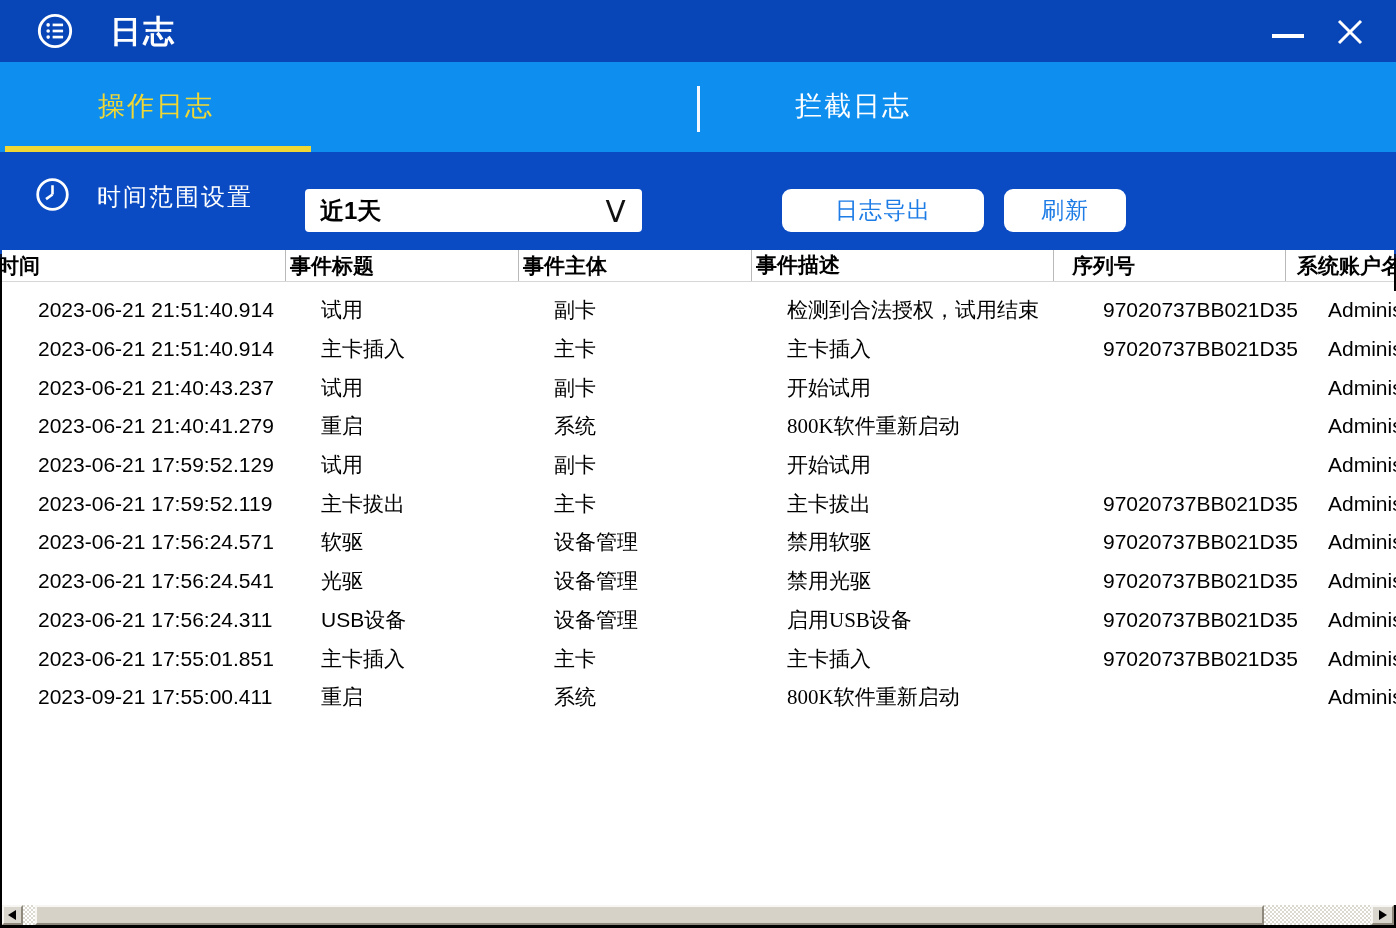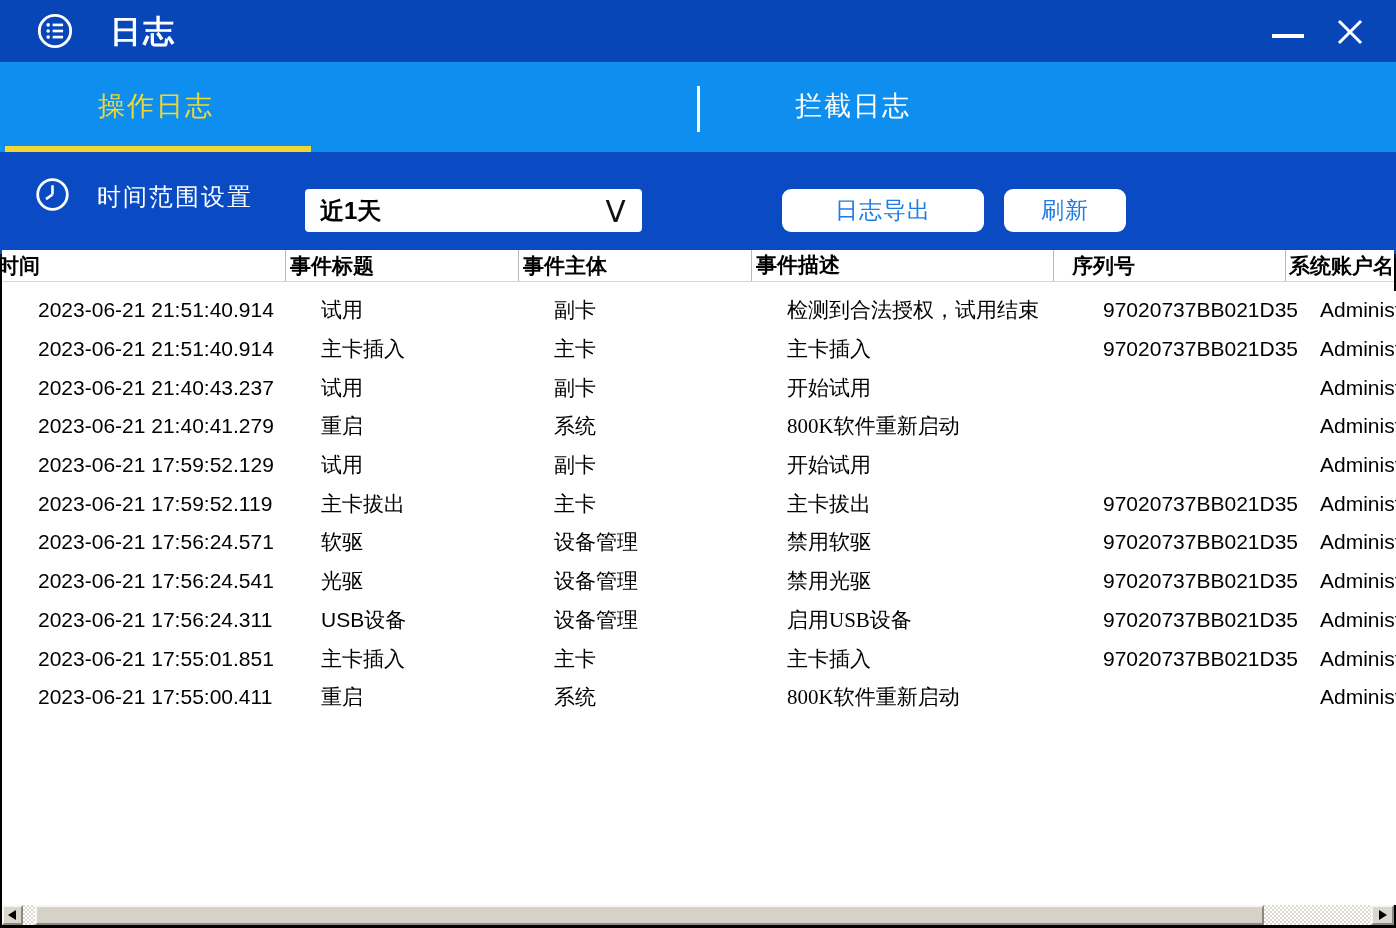--- a/index.html
+++ b/index.html
@@ -62,21 +62,21 @@
   }
   .thead .cell { font-weight:700; font-size:21px; color:#000; line-height:31px; }
   .tbody { position:absolute; left:2px; top:291px; width:1392px; height:614px; background:#fff; overflow:hidden;margin-left:32px; }
   .trow { display:flex; height:38.7px; align-items:center; }
   .cell { overflow:hidden; white-space:nowrap; flex-shrink:0; padding-left:4px; font-size:21px; color:#000; }
   .c0 { width:283px; padding-left:4px; }
   .c1 { width:233px; }
   .c2 { width:233px; }
   .c3 { width:302px;font-family:Liberation Serif, serif; }
   .c4 { width:232px;padding-left:18px; }
-  .c5 { flex:1 1 auto; padding-left:3px; }
+  .c5 { flex:1 1 auto; padding-left:11px; }
   .thead .c0 { text-indent:-8px; }
   .thead .cell + .cell { border-left:1px solid #b9b9b9; }
   
   .hscroll {
     position:absolute; left:2px; top:905px; width:1392px; height:20px;
     display:flex; background:#ebe9e2;
   }
   .sb-track {
     background-color:#ece9e2;
     background-image:repeating-conic-gradient(#ffffff 0% 25%, #dcd9d0 0% 50%);
@@ -253,21 +253,21 @@
     <div class="trow">
       <div class="cell c0">2023-06-21 17:55:01.851</div>
       <div class="cell c1">主卡插入</div>
       <div class="cell c2">主卡</div>
       <div class="cell c3">主卡插入</div>
       <div class="cell c4">97020737BB021D35</div>
       <div class="cell c5">Administrator</div>
     </div>
 
     <div class="trow">
-      <div class="cell c0">2023-06-21 17:55:00.411</div>
+      <div class="cell c0">2023-09-21 17:55:00.411</div>
       <div class="cell c1">重启</div>
       <div class="cell c2">系统</div>
       <div class="cell c3">800K软件重新启动</div>
       <div class="cell c4"></div>
       <div class="cell c5">Administrator</div>
     </div>
   </div>
 
   <div class="hscroll">
     <div class="sb-btn">

